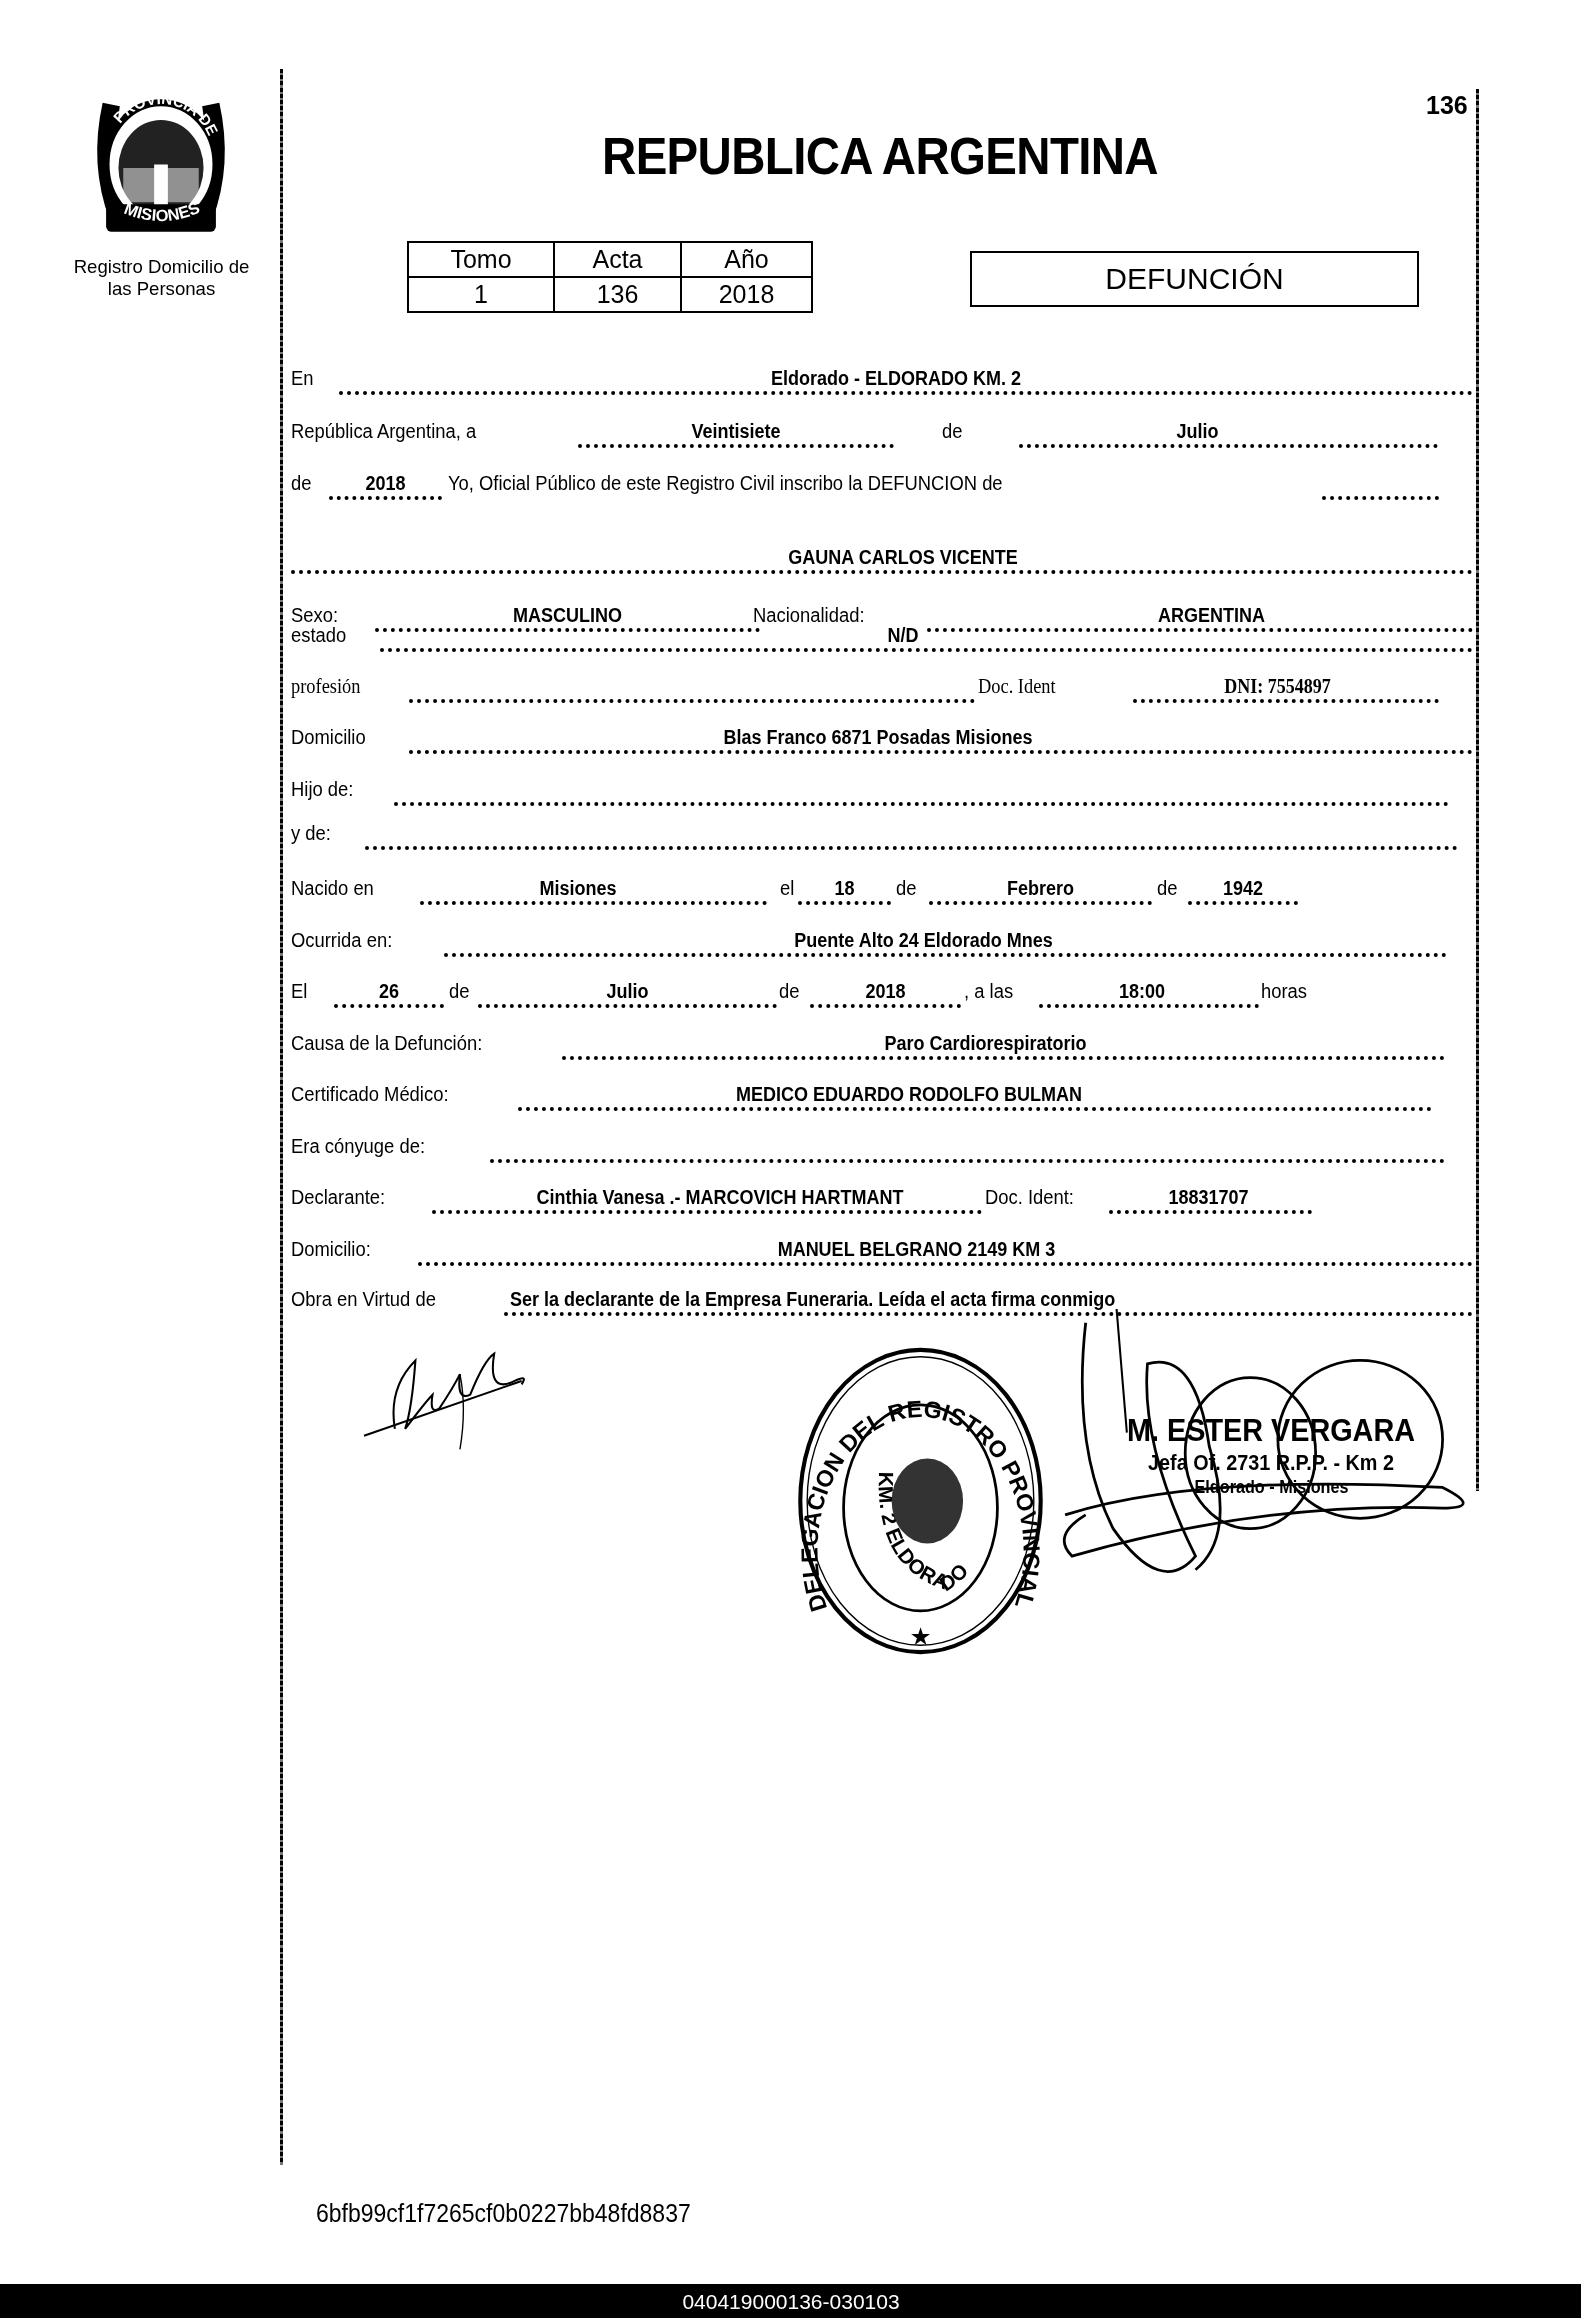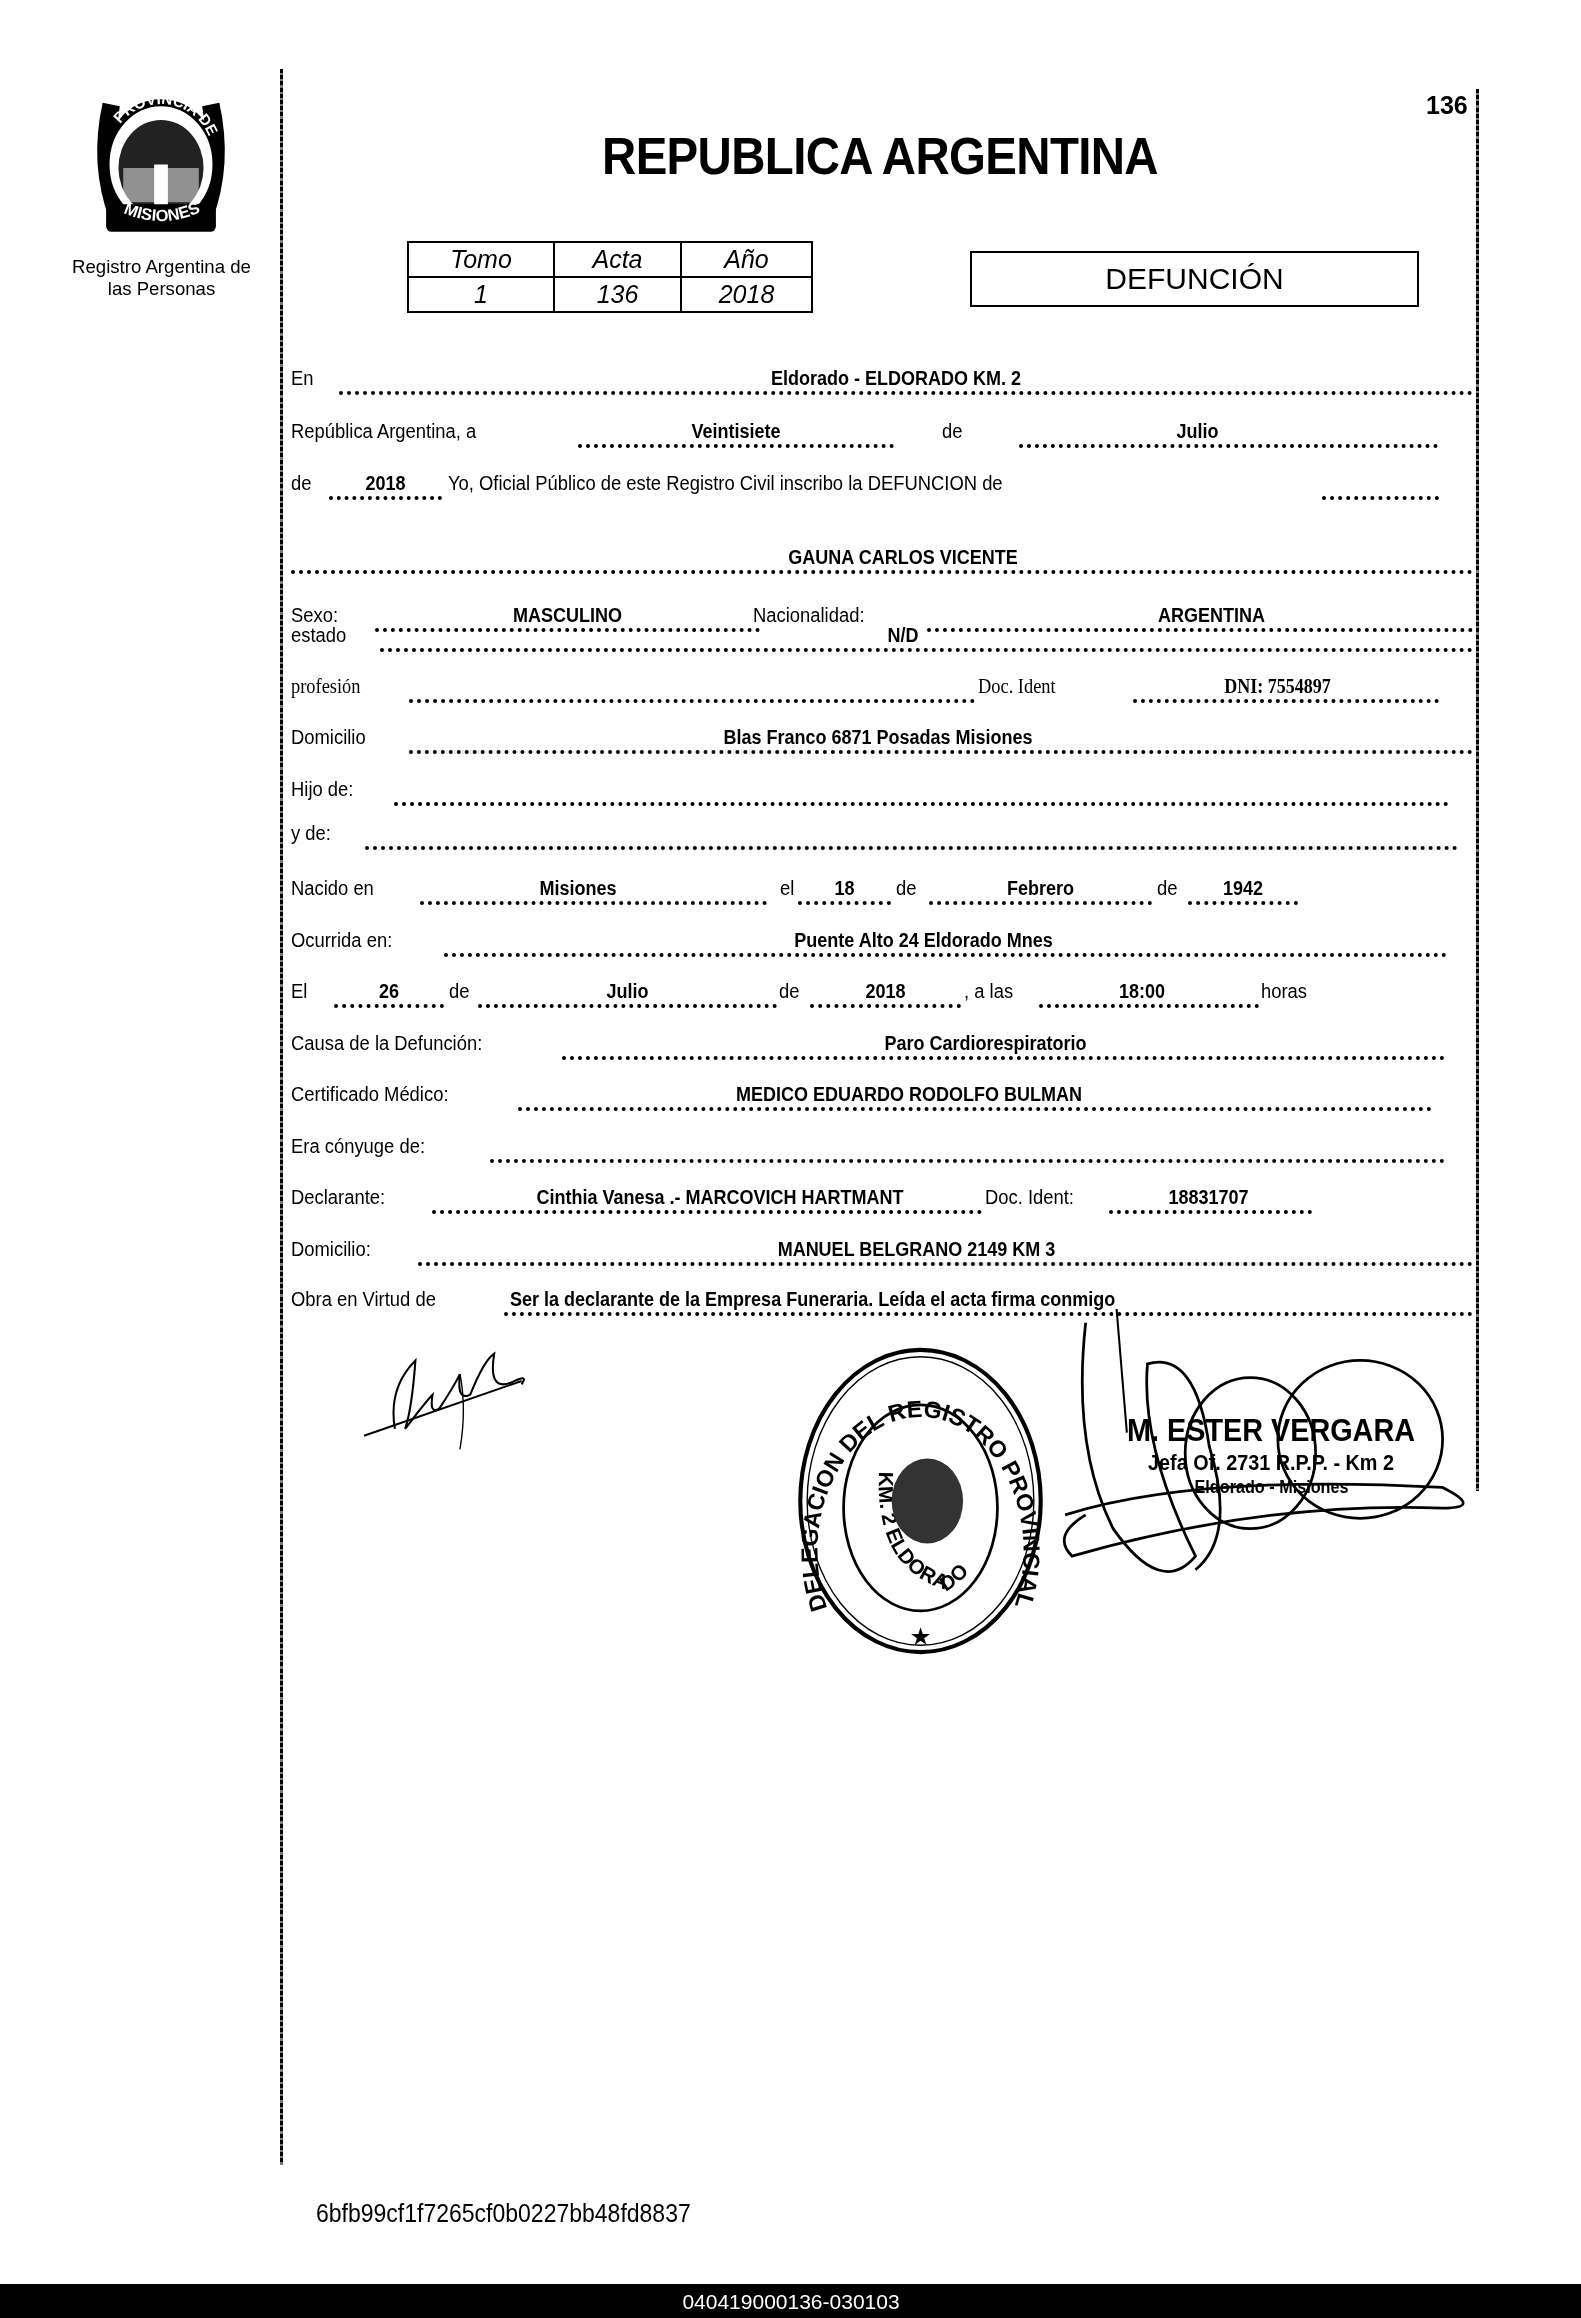--- a/index.html
+++ b/index.html
@@ -7,21 +7,21 @@
   .abs{position:absolute;}
   
   #emblem{left:82px;top:89px;width:158px;height:151px;}
   #reg-label{left:48px;top:256px;width:227px;text-align:center;font-size:18.6px;line-height:22px;}
   
   #border-left{left:280px;top:69px;width:2.7px;height:2096px;background:repeating-linear-gradient(#000 0 4.1px,#777 4.1px 6.2px);}
   #border-right{left:1476px;top:89px;width:2.7px;height:1402px;background:repeating-linear-gradient(#000 0 4.1px,#777 4.1px 6.2px);}
   #page-num{left:1426px;top:91px;font-size:25px;font-weight:bold;}
   #main-title{left:440px;top:127px;width:880px;text-align:center;font-size:51px;font-weight:bold;letter-spacing:-0.7px;transform:scaleX(0.93);}
   
-  #reg-table{left:407px;top:241px;border-collapse:collapse;font-style:italic;}
+  #reg-table{left:407px;top:241px;border-collapse:collapse;}
   #reg-table td{border:2.7px solid #000;text-align:center;font-size:25px;height:33px;padding:0;}
   #reg-table td.c1{width:144px;} #reg-table td.c2{width:125px;text-align:center;} #reg-table td.c3{width:129px;}
   #type-box{left:970px;top:251px;width:445px;height:52px;border:2.7px solid #000;text-align:center;font-size:30px;line-height:52px;}
   
   .row{position:absolute;left:291px;width:1182px;height:41px;font-size:20px;}
   .row .lbl{position:absolute;bottom:8.2px;white-space:nowrap;transform:scaleX(0.92);transform-origin:left bottom;}
   .row .fld{position:absolute;bottom:2.7px;height:33px;border-bottom:4.8px dotted #000;}
   .row .val{position:absolute;bottom:8.2px;font-weight:bold;white-space:nowrap;transform:scaleX(0.9);transform-origin:center bottom;text-align:center;}
   .row .plain{position:absolute;bottom:8.2px;white-space:nowrap;transform:scaleX(0.92);transform-origin:left bottom;}
   #hash{left:316px;top:2199px;font-size:25px;transform:scaleX(0.92);transform-origin:left;}
@@ -41,21 +41,21 @@
     <path d="M60 115 L170 115 L170 165 L60 165 Z" fill="#fff" opacity="0.5"></path>
     <rect x="105" y="110" width="20" height="65" fill="#fff"></rect>
     <path id="embTop" d="M45 70 A75 75 0 0 1 185 70" fill="none"></path>
     <text font-size="22" font-weight="bold" fill="#fff"><textPath href="#embTop" startOffset="12%">PROVINCIA DE</textPath></text>
     <path id="embBot" d="M40 170 Q115 215 190 170" fill="none"></path>
     <rect x="35" y="168" width="160" height="40" rx="8" fill="#000"></rect>
     <text font-size="24" font-weight="bold" fill="#fff"><textPath href="#embBot" startOffset="14%">MISIONES</textPath></text>
   </svg>
 </div>
 <div id="reg-label" class="abs">
-  <div>Registro Argentina de</div>
+  <div>Registro Domicilio de</div>
   <div>las Personas</div>
 </div>
 
 <div id="border-left" class="abs"></div>
 <div id="border-right" class="abs"></div>
 
 <div id="page-num" class="abs">136</div>
 <div id="main-title" class="abs">REPUBLICA ARGENTINA</div>
 
 <table id="reg-table" class="abs">

